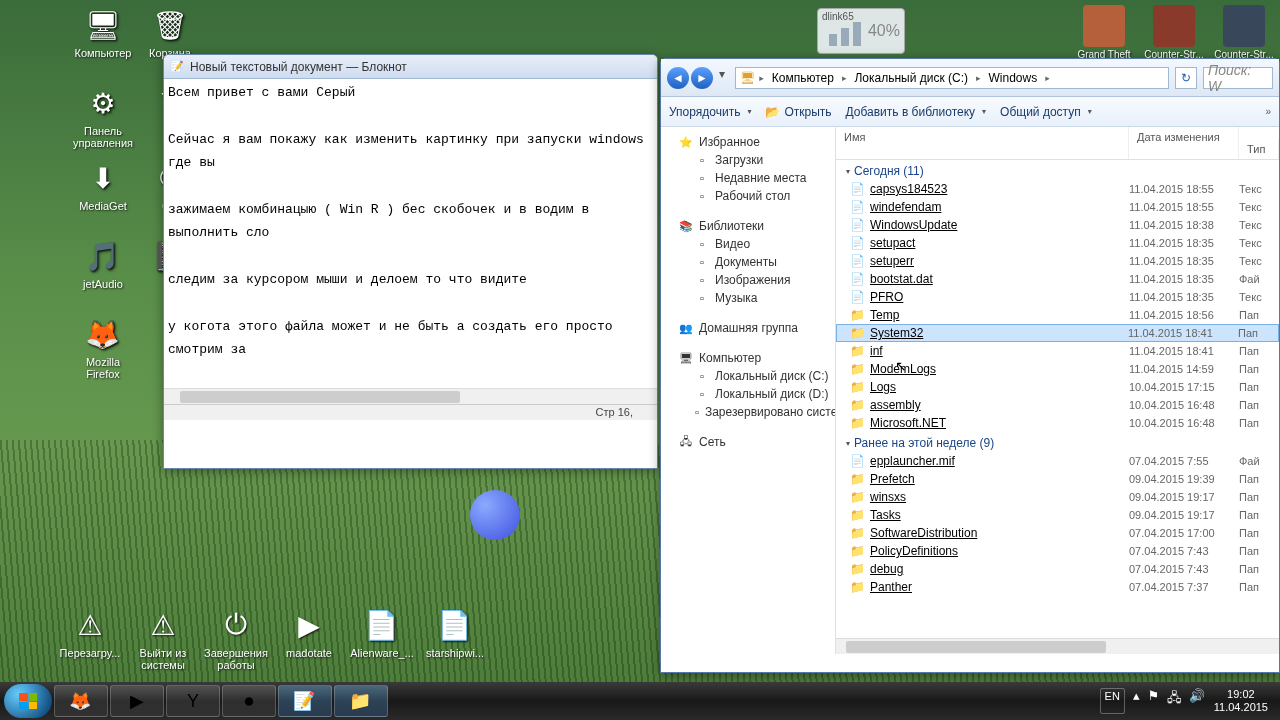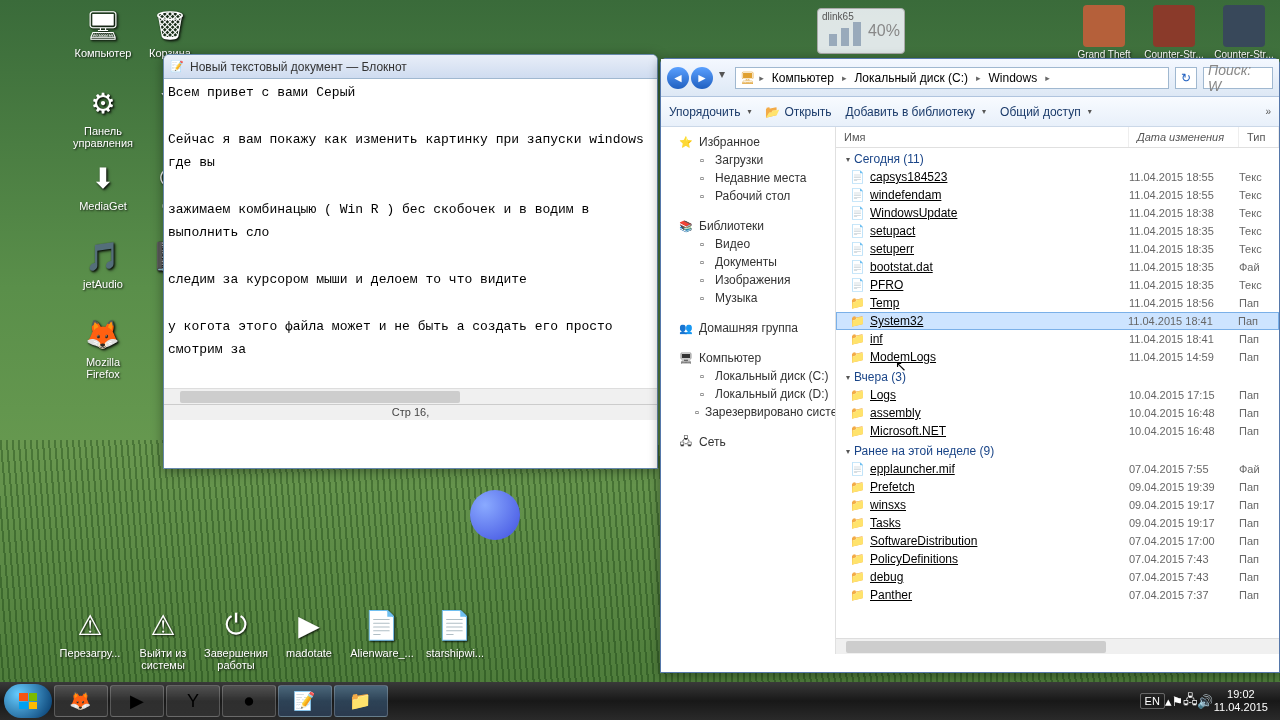--- a/index.html
+++ b/index.html
@@ -16,21 +16,21 @@
 
 .window { position: absolute; border: 1px solid #6688aa; border-radius: 6px 6px 0 0; background: #fff; box-shadow: 0 2px 12px rgba(0,0,0,0.4); }
 .notepad { left: 163px; top: 54px; width: 495px; height: 415px; }
 .titlebar { height: 24px; background: linear-gradient(180deg, #e8eef8 0%, #cfdcf0 100%); border-bottom: 1px solid #a0b8d0; display: flex; align-items: center; gap: 6px; padding: 0 6px; border-radius: 5px 5px 0 0; font-size: 12px; color: #333; }
 .titlebar .notepad-ico { width: 14px; height: 14px; display: inline-flex; align-items: center; justify-content: center; font-size: 11px; }
 .menubar { height: 20px; background: #f0f0f0; border-bottom: 1px solid #ddd; display: flex; padding: 0 4px; font-size: 12px; }
 .menubar span { padding: 2px 8px; cursor: default; }
 .textarea { font-family: "Courier New", monospace; font-size: 13px; padding: 2px 4px; white-space: pre-wrap; line-height: 1.8; height: 309px; overflow: hidden; }
 .hscroll { height: 16px; background: #f0f0f0; border-top: 1px solid #ddd; position: relative; }
 .hscroll .thumb { position: absolute; left: 16px; top: 2px; width: 280px; height: 12px; background: #cdcdcd; border-radius: 2px; }
-.statusbar { height: 16px; background: #f0f0f0; border-top: 1px solid #ccc; font-size: 11px; text-align: center; padding: 1px 24px; color: #444; }
+.statusbar { height: 16px; background: #f0f0f0; border-top: 1px solid #ccc; font-size: 11px; text-align: right; padding: 1px 24px; color: #444; }
 
 
 .explorer { left: 660px; top: 58px; width: 620px; height: 615px; background: #fff; border: 1px solid #5577aa; }
 .addrbar { height: 38px; background: linear-gradient(180deg, #f4f8ff, #dde8f5); border-bottom: 1px solid #b0c4de; display: flex; align-items: center; padding: 0 6px; gap: 6px; font-size: 12px; }
 .navbtns { display: flex; gap: 2px; }
 .navbtn { width: 22px; height: 22px; border-radius: 50%; background: linear-gradient(180deg, #5aa0ff, #2060c0); color: #fff; display: flex; align-items: center; justify-content: center; font-size: 12px; cursor: pointer; }
 .navbtn.small { width: 14px; height: 14px; background: none; color: #555; }
 .crumb-box { flex: 1; background: #fff; border: 1px solid #a0b8d0; height: 22px; display: flex; align-items: center; padding: 0 4px; gap: 2px; }
 .crumb-box .seg { padding: 0 4px; cursor: pointer; }
 .crumb-arrow { color: #666; font-size: 9px; padding: 0 2px; }
@@ -46,22 +46,22 @@
 .nav-pane { width: 175px; border-right: 1px solid #e0e0e0; padding: 6px 0; font-size: 12px; overflow: hidden; }
 .nav-group { margin-bottom: 12px; }
 .nav-head { padding: 2px 6px 2px 18px; color: #333; cursor: pointer; display: flex; align-items: center; gap: 6px; }
 .nav-item { padding: 2px 6px 2px 34px; color: #333; cursor: pointer; display: flex; align-items: center; gap: 6px; white-space: nowrap; overflow: hidden; }
 .nav-ico { width: 14px; height: 14px; display: inline-flex; align-items: center; justify-content: center; font-size: 11px; }
 
 .file-pane { flex: 1; font-size: 12px; overflow: hidden; display: flex; flex-direction: column; }
 .col-hdr { display: flex; border-bottom: 1px solid #e0e0e0; color: #555; font-size: 11px; }
 .col-hdr div { padding: 4px 8px; border-right: 1px solid #eee; }
 .col-hdr .c1 { flex: 1; }
-.col-hdr .c2 { width: 110px; font-style: italic; }
-.col-hdr .c3 { width: 40px; }
+.col-hdr .c2 { width: 110px; }
+.col-hdr .c3 { width: 40px; margin-top: 12px; }
 .file-list { flex: 1; overflow: hidden; }
 .group-hdr { padding: 4px 8px 2px 10px; color: #1a4588; font-size: 12px; display: flex; align-items: center; gap: 4px; }
 .group-hdr::before { content: "▾"; font-size: 8px; color: #555; }
 .row { display: flex; padding: 1px 0 1px 14px; cursor: default; align-items: center; }
 .row.selected { background: #cde4ff; border: 1px solid #7ab0e8; padding: 0 0 0 13px; }
 .row .ico-cell { width: 16px; height: 16px; margin-right: 4px; display: inline-flex; align-items: center; justify-content: center; font-size: 12px; }
 .row .name { flex: 1; white-space: nowrap; overflow: hidden; text-decoration: underline; }
 .row .date { width: 110px; color: #666; font-size: 11px; }
 .row .type { width: 40px; color: #666; font-size: 11px; }
 .explorer-hscroll { height: 16px; background: #f0f0f0; border-top: 1px solid #ddd; position: relative; }
@@ -75,21 +75,21 @@
 .widget .bar { width: 8px; background: #9ab; }
 .widget .pct { font-size: 16px; color: #888; text-align: right; }
 
 
 .taskbar { position: absolute; left: 0; right: 0; bottom: 0; height: 38px; background: linear-gradient(180deg, #3a3a3a, #181818 50%, #2a2a2a); display: flex; align-items: center; padding: 0 4px; gap: 2px; }
 .start-orb { width: 48px; height: 34px; border-radius: 20px; background: radial-gradient(circle at 30% 30%, #6cf, #036); display: flex; align-items: center; justify-content: center; cursor: pointer; }
 .win-flag { width: 18px; height: 16px; display: grid; grid-template: 1fr 1fr / 1fr 1fr; gap: 1px; }
 .win-flag div:nth-child(1){background:#f65314}.win-flag div:nth-child(2){background:#7cbb00}.win-flag div:nth-child(3){background:#00a1f1}.win-flag div:nth-child(4){background:#ffbb00}
 .task-btn { width: 54px; height: 32px; border-radius: 3px; background: linear-gradient(180deg, rgba(255,255,255,0.15), rgba(255,255,255,0.05)); border: 1px solid rgba(255,255,255,0.2); display: flex; align-items: center; justify-content: center; font-size: 18px; cursor: pointer; }
 .task-btn.active { background: linear-gradient(180deg, rgba(120,200,255,0.35), rgba(60,120,200,0.25)); }
-.tray { margin-left: auto; display: flex; align-items: center; color: #fff; font-size: 11px; padding-right: 8px; }
+.tray { margin-left: auto; display: flex; gap: 8px; color: #fff; font-size: 11px; padding-right: 8px; }
 .tray .clock { text-align: center; line-height: 1.2; }
 .tray .lang { border: 1px solid rgba(255,255,255,0.3); padding: 1px 4px; border-radius: 2px; }
 .tray-ico { font-size: 13px; }
 
 
 .game-icons { position: absolute; right: 5px; top: 5px; display: flex; gap: 8px; }
 .game-icon { width: 62px; text-align: center; color: #fff; font-size: 10px; text-shadow: 1px 1px 2px rgba(0,0,0,0.8); }
 .game-icon .g-ico { width: 42px; height: 42px; margin: 0 auto 2px; border-radius: 4px; }
 </style>
 </head>
@@ -342,21 +342,20 @@
               <span class="name">inf</span>
               <span class="date">11.04.2015 18:41</span>
               <span class="type">Пап</span>
             </div>
             <div class="row">
               <span class="ico-cell">📁</span>
               <span class="name">ModemLogs</span>
               <span class="date">11.04.2015 14:59</span>
               <span class="type">Пап</span>
             </div>
-            <div class="group-hdr">Вчера (3)</div>
             <div class="row">
               <span class="ico-cell">📁</span>
               <span class="name">Logs</span>
               <span class="date">10.04.2015 17:15</span>
               <span class="type">Пап</span>
             </div>
             <div class="row">
               <span class="ico-cell">📁</span>
               <span class="name">assembly</span>
               <span class="date">10.04.2015 16:48</span>

